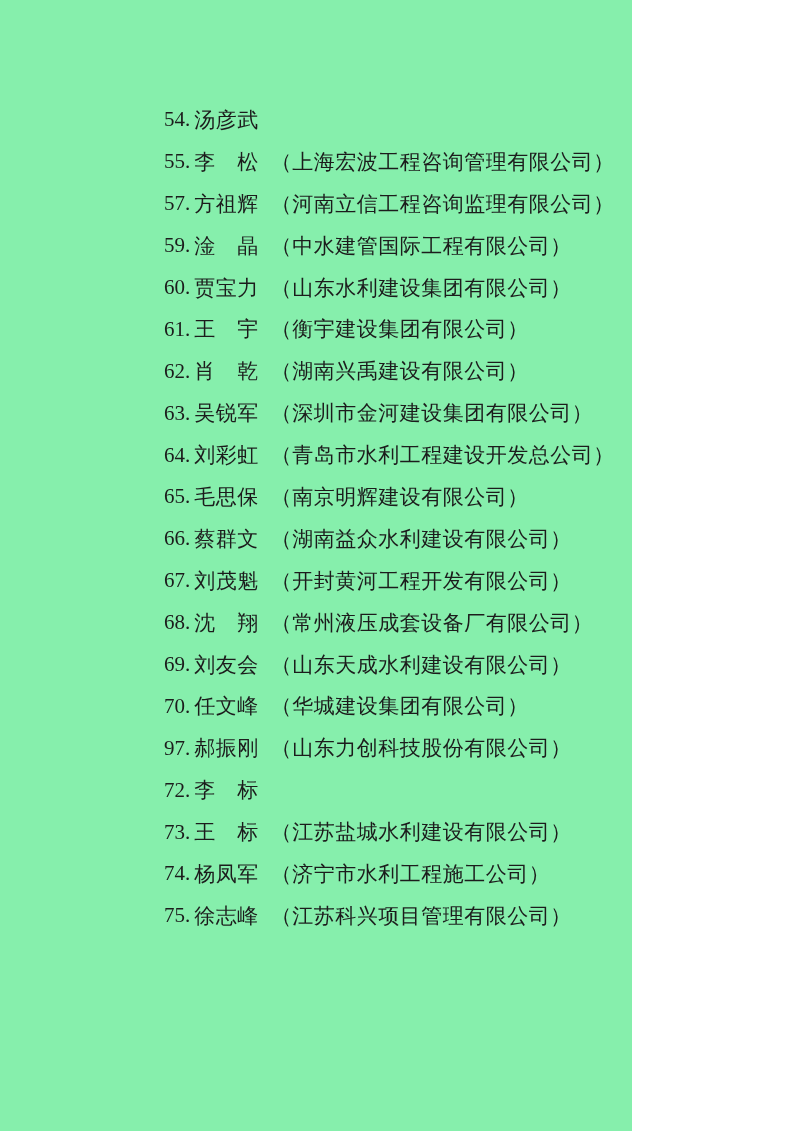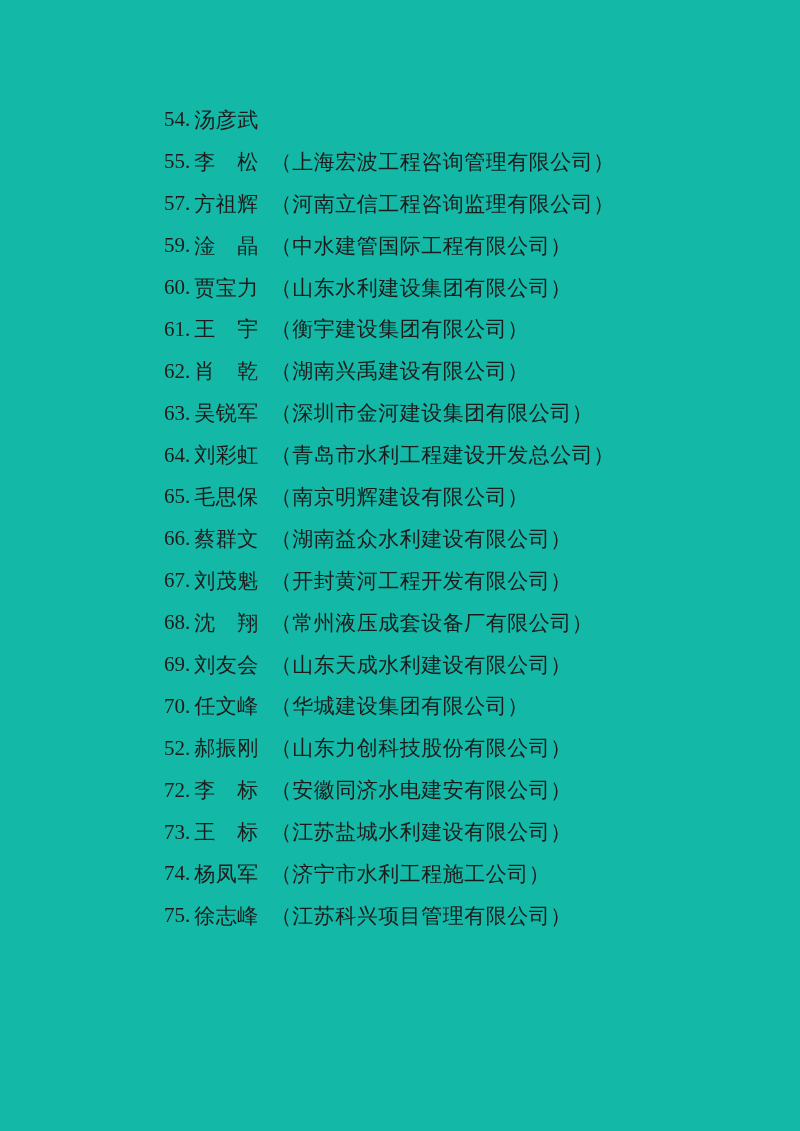--- a/index.html
+++ b/index.html
@@ -2,23 +2,23 @@
 <html><head>
 <meta charset="utf-8">
 <style>
   html, body {
     margin: 0;
     padding: 0;
     background: #ffffff;
   }
   .page {
     position: relative;
-    width: 800px;
+    width: 632px;
     height: 1131px;
-    background: #14b8a6;
+    background: #86efac;
     overflow: hidden;
     font-family: "Liberation Serif", "DejaVu Serif", serif;
     color: #1c1c1c;
   }
   .list {
     position: absolute;
     top: 99px;
     left: 164px;
     right: 40px;
   }
@@ -128,29 +128,28 @@
     <span class="company">（山东天成水利建设有限公司）</span>
   </div>
 
   <div class="row">
     <span class="num">70.</span>
     <span class="name">任文峰</span>
     <span class="company">（华城建设集团有限公司）</span>
   </div>
 
   <div class="row">
-    <span class="num">52.</span>
+    <span class="num">97.</span>
     <span class="name">郝振刚</span>
     <span class="company">（山东力创科技股份有限公司）</span>
   </div>
 
   <div class="row">
     <span class="num">72.</span>
     <span class="name">李　标</span>
-    <span class="company">（安徽同济水电建安有限公司）</span>
   </div>
 
   <div class="row">
     <span class="num">73.</span>
     <span class="name">王　标</span>
     <span class="company">（江苏盐城水利建设有限公司）</span>
   </div>
 
   <div class="row">
     <span class="num">74.</span>

